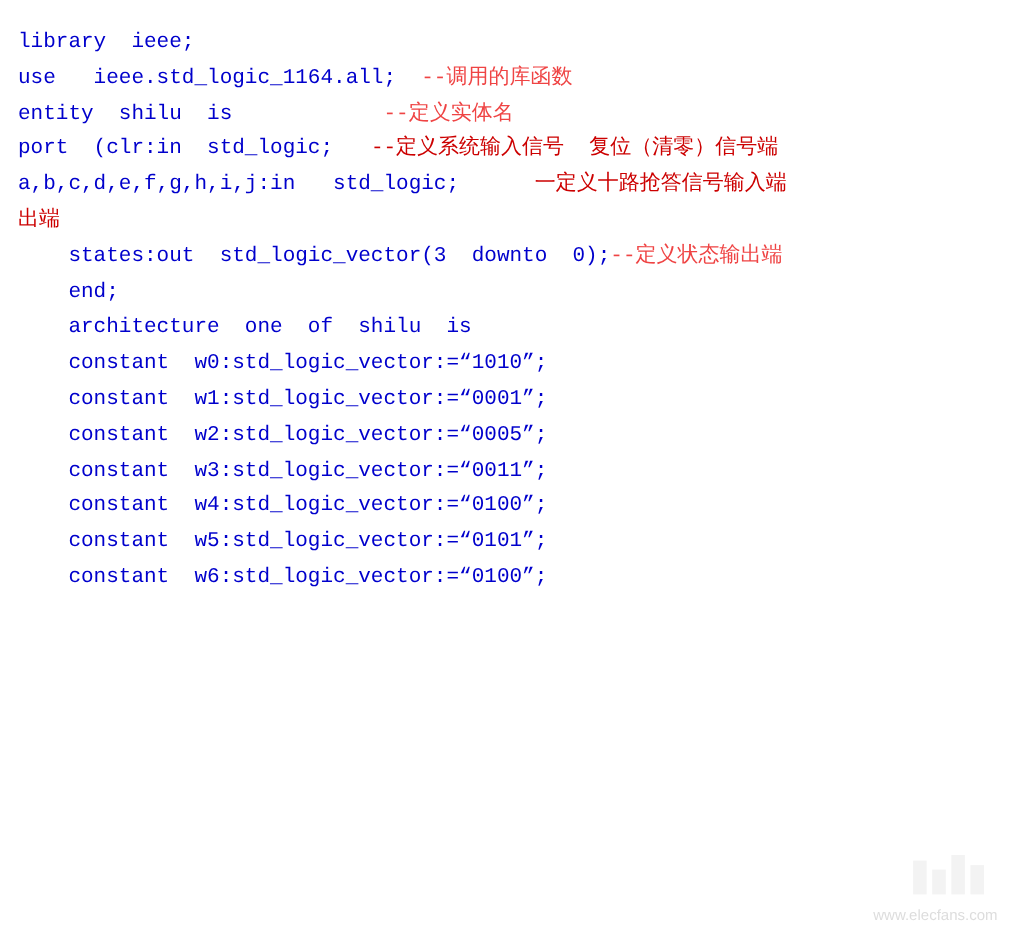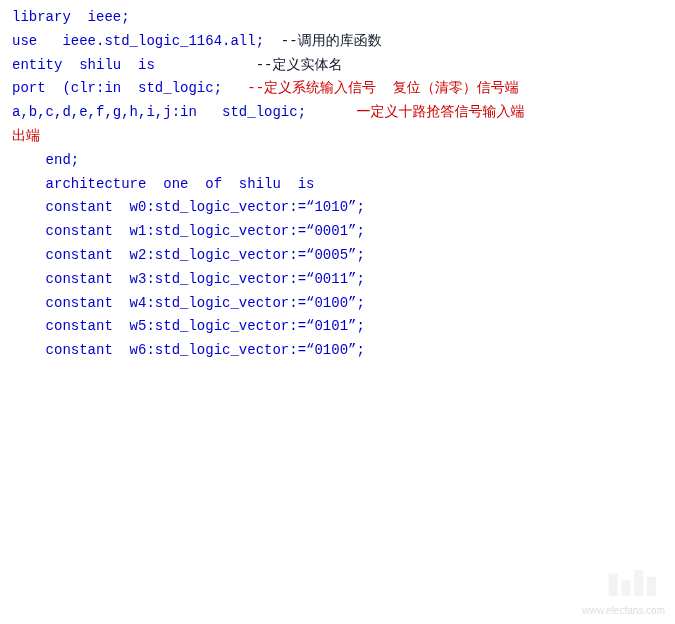--- a/index.html
+++ b/index.html
@@ -12,33 +12,33 @@
       width: 675px;
       height: 624px;
       background-color: #ffffff;
       font-family: 'Courier New', Courier, monospace;
       font-size: 14px;
       overflow: hidden;
       position: relative;
     }
 
     .code-container {
-      padding: 6px 12px;
+      padding: 17px 12px;
       line-height: 1.7;
       color: #0000cc;
     }
 
     .code-line {
       display: block;
       white-space: pre;
       color: #0000cc;
     }
 
     .comment {
-      color: #0f172a;
+      color: #ef4444;
     }
 
     .chinese-comment {
       color: #cc0000;
     }
 
     .watermark {
       position: absolute;
       bottom: 8px;
       right: 10px;
@@ -69,20 +69,21 @@
   <span class="code-line">use   ieee.std_logic_1164.all;  <span class="comment">--调用的库函数</span></span>
 
   <span class="code-line">entity  shilu  is            <span class="comment">--定义实体名</span></span>
 
   <span class="code-line">port  (clr:in  std_logic;   <span class="chinese-comment">--定义系统输入信号  复位（清零）信号端</span></span>
 
   <span class="code-line">a,b,c,d,e,f,g,h,i,j:in   std_logic;      <span class="chinese-comment">一定义十路抢答信号输入端</span></span>
 
   <span class="code-line"><span class="chinese-comment">出端</span></span>
 
+  <span class="code-line">    states:out  std_logic_vector(3  downto  0);<span class="comment">--定义状态输出端</span></span>
 
   <span class="code-line">    end;</span>
 
   <span class="code-line">    architecture  one  of  shilu  is</span>
 
   <span class="code-line">    constant  w0:std_logic_vector:=“1010”;</span>
 
   <span class="code-line">    constant  w1:std_logic_vector:=“0001”;</span>
 
   <span class="code-line">    constant  w2:std_logic_vector:=“0005”;</span>

